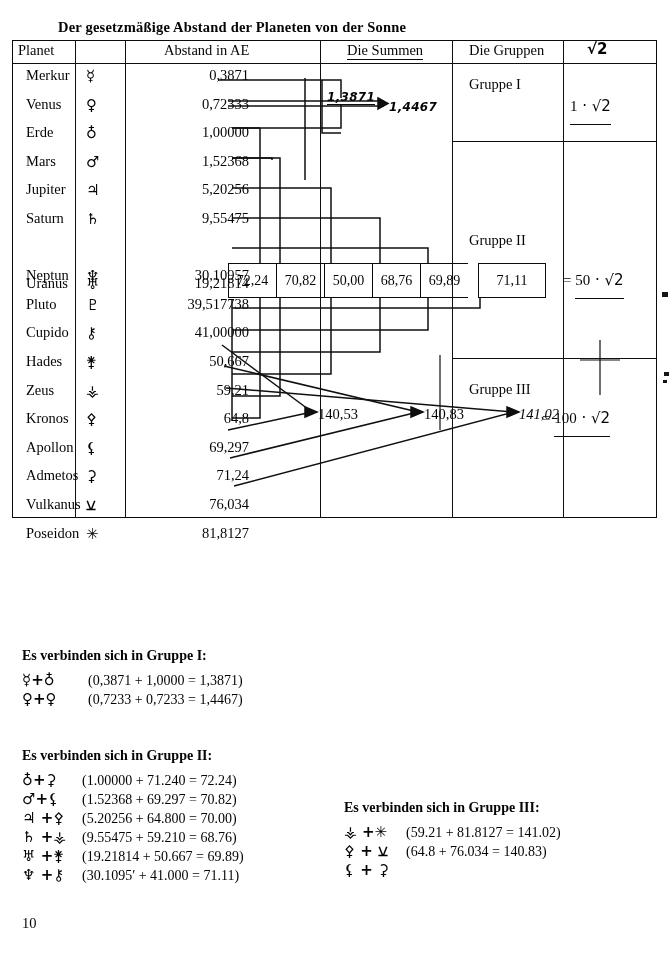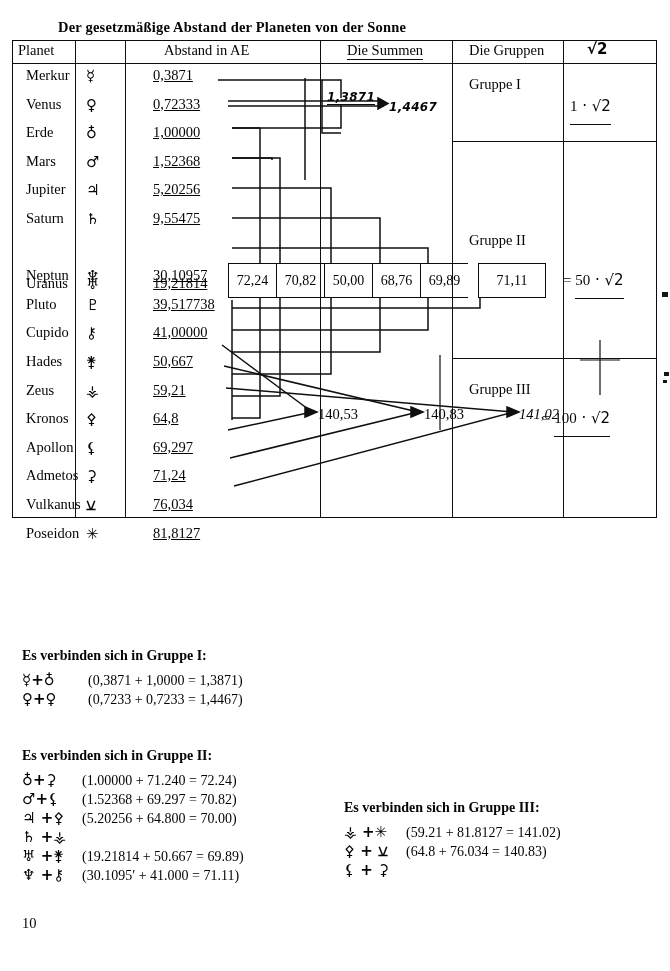--- a/index.html
+++ b/index.html
@@ -84,26 +84,25 @@
   .psym {
     position: absolute;
     left: 74px;
     font-size: 15px;
     font-weight: bold;
     font-family: "DejaVu Sans", sans-serif;
     white-space: nowrap;
   }
   .pdist {
     position: absolute;
-    left: 141px;
+    left: 132px;
     width: 105px;
-    text-align: left;
-    font-size: 14.5px;
-    white-space: nowrap;
-    text-decoration: underline;
+    text-align: right;
+    font-size: 14.5px;
+    white-space: nowrap;
   }
 
   
   .glabel {
     position: absolute;
     font-size: 14.5px;
     white-space: nowrap;
   }
 
   
@@ -430,20 +429,21 @@
         <div class="expl-row">
           <span class="expl-sym" style="width:60px">♂+⚸</span>
           <span class="expl-eq">(1.52368  + 69.297  = 70.82)</span>
         </div>
         <div class="expl-row">
           <span class="expl-sym" style="width:60px">♃ +⚴</span>
           <span class="expl-eq">(5.20256  + 64.800  = 70.00)</span>
         </div>
         <div class="expl-row">
           <span class="expl-sym" style="width:60px">♄ +⚶</span>
+          <span class="expl-eq">(9.55475  + 59.210  = 68.76)</span>
         </div>
         <div class="expl-row">
           <span class="expl-sym" style="width:60px">♅ +⚵</span>
           <span class="expl-eq">(19.21814 + 50.667  = 69.89)</span>
         </div>
         <div class="expl-row">
           <span class="expl-sym" style="width:60px">♆ +⚷</span>
           <span class="expl-eq">(30.1095′ + 41.000  = 71.11)</span>
         </div>
       </div>

